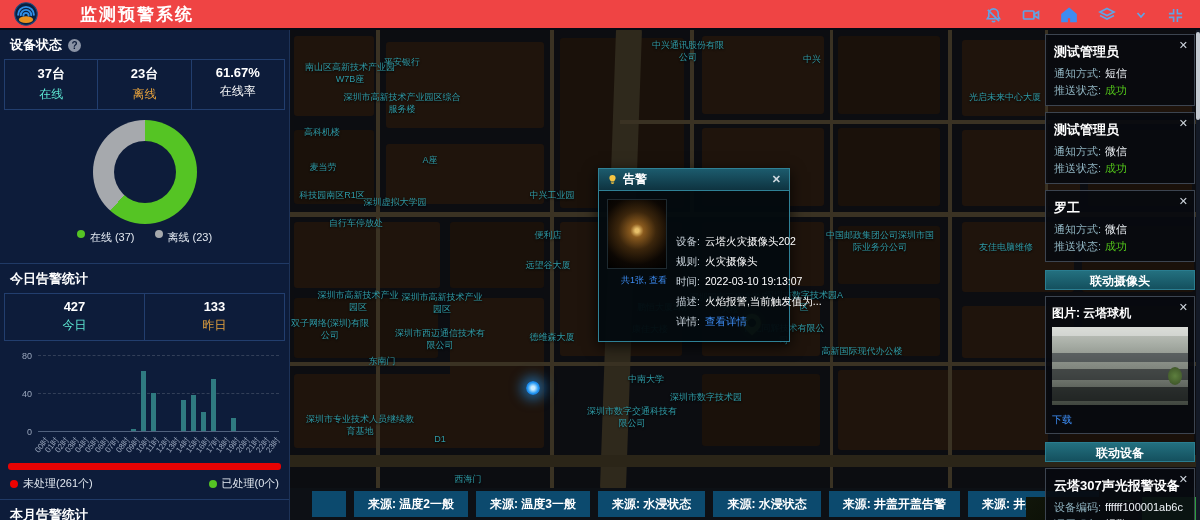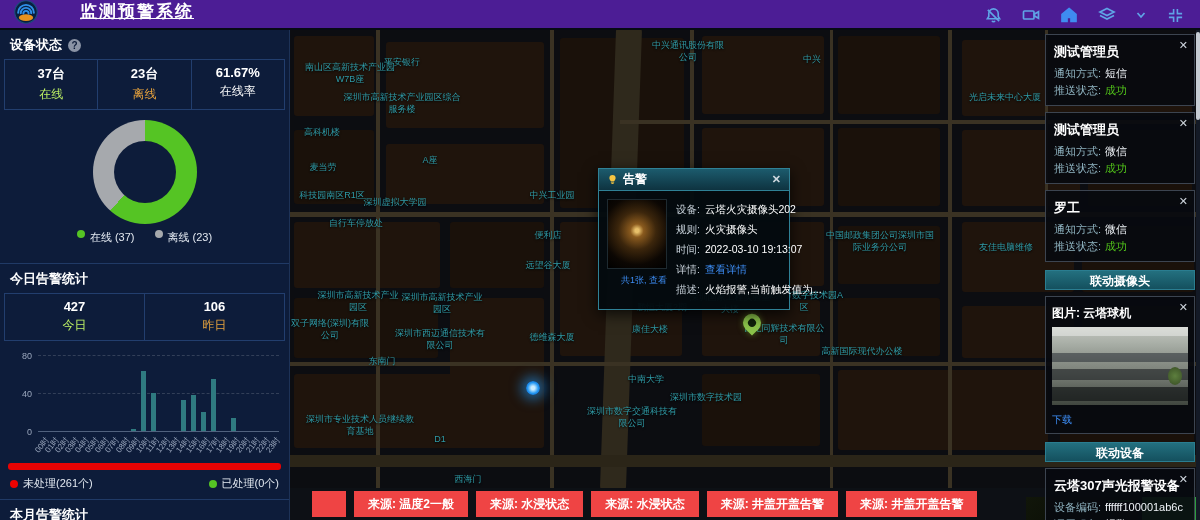--- a/index.html
+++ b/index.html
@@ -1,39 +1,39 @@
 <!DOCTYPE html>
 <html><head>
 <meta charset="utf-8">
 <style>
   * { margin:0; padding:0; box-sizing:border-box; }
   body { background:#000; font-family:"Liberation Sans", sans-serif; }
   #app { position:relative; width:1200px; height:520px; background:#0a1124; overflow:hidden; color:#fff; }
 
   
-  #hdr { position:absolute; left:0; top:0; width:1200px; height:30px; background:#4c1d95; border-bottom:2px solid #060a14; display:flex; align-items:flex-start; z-index:6;text-decoration:underline; }
+  #hdr { position:absolute; left:0; top:0; width:1200px; height:30px; background:#ef4444; border-bottom:2px solid #060a14; display:flex; align-items:center; z-index:6; }
   #hdr .logo { margin-left:14px; width:24px; height:24px; }
   #hdr h1 { margin-left:42px; font-size:17px; font-weight:bold; letter-spacing:2px; }
   .hicons { position:absolute; right:16px; top:0; height:30px; display:flex; align-items:center; gap:20px; }
   .hicons .ic { width:18px; height:18px; display:flex; align-items:center; justify-content:center; cursor:pointer; }
   .hicons svg { stroke:#5fa4e6; fill:none; stroke-width:1.7; }
   .hicons .home svg { fill:#3f8cf0; stroke:#3f8cf0; }
   .hicons .chev { width:10px; }
 
   
   #left { position:absolute; left:0; top:30px; width:290px; height:490px; background:#0d1c3a; border-right:1px solid #1d3257; z-index:3; overflow:hidden; }
   .ph { padding:6px 10px 3px; font-size:13px; font-weight:bold; display:flex; align-items:center; gap:6px; }
   .sec { border-top:1px solid #203a66; }
   .help { display:inline-block; width:13px; height:13px; border-radius:50%; background:#8a93a5; color:#0d1c3a; font-size:10px; line-height:13px; text-align:center; font-weight:bold; cursor:pointer; }
   .stats { display:flex; margin:2px 4px 0; border:1px solid #223e6e; text-align:center; }
   .stats .cell { flex:1; padding:5px 0 6px; }
   .stats .cell + .cell { border-left:1px solid #223e6e; }
   .stats .v { font-size:13px; font-weight:bold; }
   .stats .l { font-size:12px; margin-top:3px; }
-  .green { color:#bef264; } .orange { color:#e8a33d; } .white { color:#fff; }
+  .green { color:#5eead4; } .orange { color:#e8a33d; } .white { color:#fff; }
   #donut { position:relative; width:104px; height:104px; border-radius:50%; margin:10px auto 6px; }
   #donut .hole { position:absolute; inset:21px; border-radius:50%; background:#0d1c3a; }
   .legend { display:flex; justify-content:center; gap:20px; font-size:11px; color:#e2e8f0; }
   .legend .it { display:flex; align-items:flex-start; gap:5px; }
   .dot { width:8px; height:8px; border-radius:50%; }
   .d-green { background:#55c424; } .d-gray { background:#a6a9ad; } .d-red { background:#ed0200; }
   #tsec { margin-top:18px; }
   #barwrap { position:relative; margin:14px 10px 0 38px; height:76px; }
   .gl { position:absolute; left:0; right:0; border-top:1px dashed #323f58; }
   .gl span, #base span { position:absolute; left:-30px; top:-5px; width:24px; text-align:right; font-size:9px; color:#9aa7bd; }
@@ -62,21 +62,21 @@
   .m-pin::after { content:""; position:absolute; left:5px; top:5px; width:8px; height:8px; border-radius:50%; background:#10210a; }
 
   
   #popup { position:absolute; left:308px; top:138px; width:192px; background:rgba(3,10,15,.96); border:1px solid #2f8196; box-shadow:0 4px 14px rgba(0,0,0,.8); z-index:5; }
   #popup .pph { height:22px; display:flex; align-items:center; gap:5px; padding:0 8px; font-size:12px; font-weight:bold; background:linear-gradient(180deg,#1c5b6d,#0e3340); border-bottom:1px solid #2f8196; }
   #popup .pph .x { margin-left:auto; color:#cfd8df; font-size:11px; cursor:pointer; }
   #popup .ppb { display:flex; padding:8px 8px 10px; }
   .fthumb { width:60px; }
   .fthumb .img { width:60px; height:70px; border:1px solid #1e2a30; background:radial-gradient(circle at 50% 45%, #e8c06a 0 4%, #8a5a1e 14%, #3c260c 40%, #0c0703 72%, #000 100%); }
   .fthumb .cap { margin-top:5px; font-size:9px; color:#3d8df5; text-align:right; cursor:pointer; }
-  .prows { margin-left:9px; font-size:10.5px; }
+  .prows { margin-left:9px; font-size:10.5px;margin-top:32px; }
   .prow { display:flex; gap:5px; line-height:20px; white-space:nowrap; }
   .prow .pl { color:#c6d0d8; }
   .prow .pv { color:#fff; }
   .prow .link { color:#3d8df5; cursor:pointer; }
 
   
   #right { position:absolute; left:1045px; top:30px; width:150px; height:490px; z-index:4; }
   .card { position:relative; margin-top:6px; background:rgba(7,10,15,.93); border:1px solid #3c4450; padding:6px 8px; }
   .card .x { position:absolute; top:4px; right:6px; font-size:11px; color:#cfd6de; cursor:pointer; }
   .card .ct { font-size:13px; font-weight:bold; margin:2px 0 4px; }
@@ -90,21 +90,21 @@
   #photo .band { position:absolute; left:0; right:0; }
   #photo .ceil { top:0; height:9px; background:rgba(255,255,255,.4); }
   #photo .r1 { top:26px; height:9px; background:rgba(40,46,52,.55); }
   #photo .r2 { top:42px; height:11px; background:rgba(26,30,34,.6); }
   #photo .r3 { top:60px; height:14px; background:rgba(14,17,19,.65); }
   #photo .plant { position:absolute; right:6px; top:40px; width:14px; height:18px; border-radius:50%; background:radial-gradient(circle,#5d7f3e,#384d24); }
   .dl { font-size:10px; color:#3d8df5; cursor:pointer; }
 
   
   #ticker { position:absolute; left:290px; top:488px; width:910px; height:32px; background:#0d1015; display:flex; align-items:center; gap:8px; padding-left:22px; z-index:2; }
-  .tick-item { height:26px; background:#ef4444; color:#fff; font-size:12px; font-weight:bold; display:flex; align-items:center; padding:0 14px; white-space:nowrap; cursor:pointer; }
+  .tick-item { height:26px; background:#0c4a6e; color:#fff; font-size:12px; font-weight:bold; display:flex; align-items:center; padding:0 14px; white-space:nowrap; cursor:pointer; }
   .tick-item.stub { width:34px; padding:0; }
   #thumbs { position:absolute; right:0; top:9px; display:flex; gap:4px; }
   .t-dark { position:relative; width:112px; height:28px; background:linear-gradient(135deg,#11160a,#0a0d05 60%,#141a0c); }
   .t-dark::after { content:""; position:absolute; right:4px; top:3px; width:26px; height:2px; background:#3f8f3f; }
   .t-green { width:58px; height:28px; background:#2d9e3e; }
 
   
   #sb { position:absolute; left:1196px; top:30px; width:4px; height:490px; background:#141a26; z-index:7; }
   #sb .th { position:absolute; top:2px; left:0; width:4px; height:88px; border-radius:2px; background:#c6ccd4; cursor:pointer; }
 </style>
@@ -222,37 +222,38 @@
             </div>
           <div class="prow">
               <span class="pl">规则:</span>
               <span class="pv">火灾摄像头</span>
             </div>
           <div class="prow">
               <span class="pl">时间:</span>
               <span class="pv">2022-03-10 19:13:07</span>
             </div>
           <div class="prow">
+              <span class="pl">描述:</span>
+              <span class="pv">火焰报警,当前触发值为...</span>
+            </div>
+          <div class="prow">
               <span class="pl">详情:</span>
               <span class="pv link">查看详情</span>
             </div>
-          <div class="prow">
-              <span class="pl">描述:</span>
-              <span class="pv">火焰报警,当前触发值为...</span>
-            </div>
         </div>
       </div>
     </div>
   </div>
 
   <div id="ticker">
     <div style="display:flex;gap:8px">
 
     <div class="tick-item stub"></div>
         <div class="tick-item">来源: 温度2一般</div>
+        <div class="tick-item">来源: 温度3一般</div>
         <div class="tick-item">来源: 水浸状态</div>
         <div class="tick-item">来源: 水浸状态</div>
         <div class="tick-item">来源: 井盖开盖告警</div>
         <div class="tick-item">来源: 井盖开盖告警</div>
       </div>
     <div id="thumbs">
       <div class="t-dark"></div>
       <div class="t-green"></div>
     </div>
   </div>
@@ -341,21 +342,21 @@
     </div>
 
     <div id="tsec" class="sec">
       <div class="ph">今日告警统计</div>
       <div class="stats">
         <div class="cell">
             <div class="v">427</div>
             <div class="l green">今日</div>
           </div>
         <div class="cell">
-            <div class="v">106</div>
+            <div class="v">133</div>
             <div class="l orange">昨日</div>
           </div>
       </div>
       <div id="barwrap">
         <div class="gl" style="top:0">
             <span>80</span>
           </div>
         <div class="gl" style="top:38px">
             <span>40</span>
           </div>

